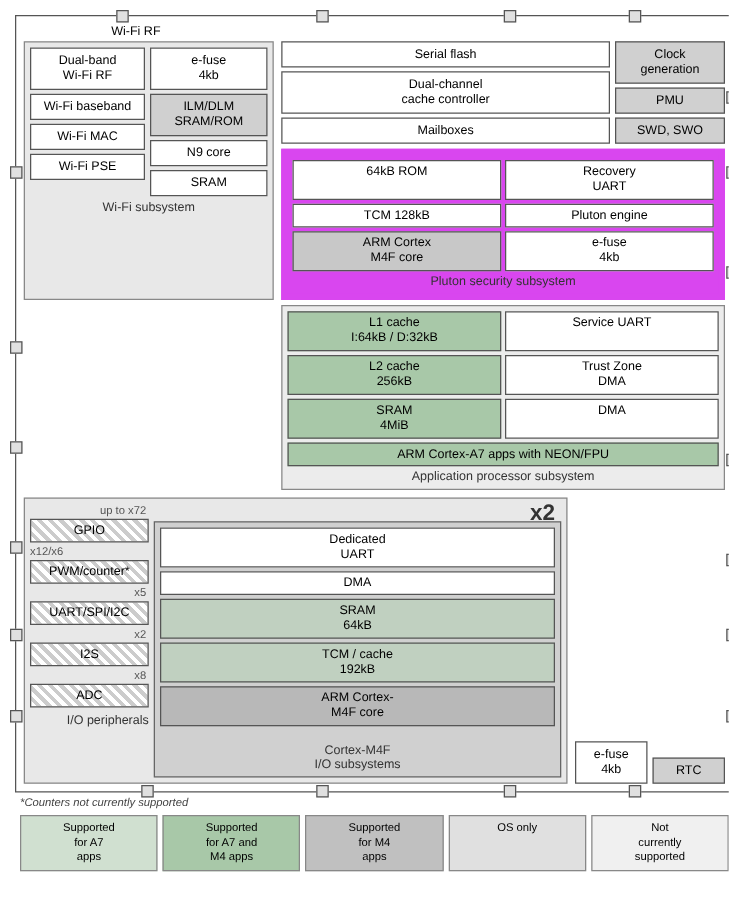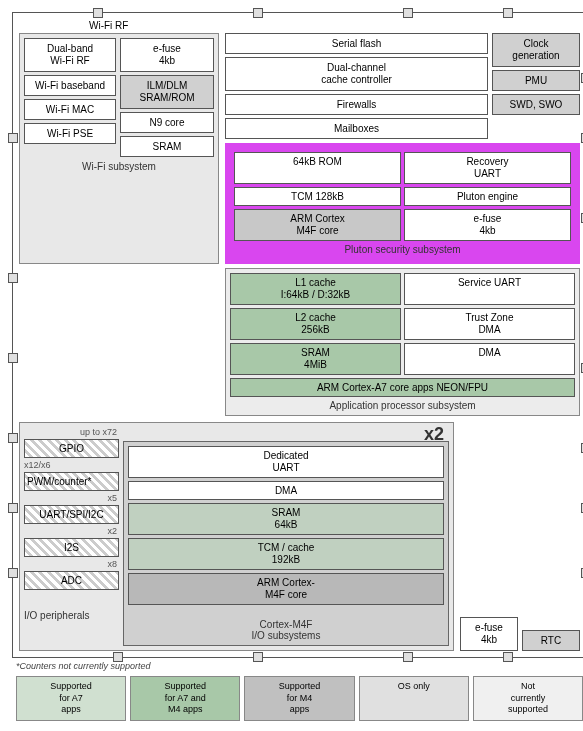--- a/index.html
+++ b/index.html
@@ -96,23 +96,20 @@
         <div style="display:flex; gap:4px;">
           <div style="flex:1; display:flex; flex-direction:column; gap:3px;">
             <div style="border:1px solid #555; background:#fff; text-align:center; padding:4px 2px; font-size:10px;">
               <span>Serial flash</span>
             </div>
             <div style="border:1px solid #555; background:#fff; text-align:center; padding:4px 2px; font-size:10px; line-height:1.2;">
               <span style="white-space:pre-line;">Dual-channel
 cache controller</span>
             </div>
             <div style="border:1px solid #555; background:#fff; text-align:center; padding:4px 2px; font-size:10px;">
-              <span>Firewalls</span>
-            </div>
-            <div style="border:1px solid #555; background:#fff; text-align:center; padding:4px 2px; font-size:10px;">
               <span>Mailboxes</span>
             </div>
           </div>
           <div style="width:88px; display:flex; flex-direction:column; gap:3px;">
             <div style="border:1px solid #555; background:#d0d0d0; text-align:center; padding:4px 2px; font-size:10px; line-height:1.2;">
               <span style="white-space:pre-line;">Clock
 generation</span>
             </div>
             <div style="border:1px solid #555; background:#d0d0d0; text-align:center; padding:4px 2px; font-size:10px;">
               <span>PMU</span>
@@ -174,21 +171,21 @@
 DMA</span>
           </div>
           <div style="border:1px solid #555; background:#a8c8a8; text-align:center; padding:3px 2px; font-size:10px; line-height:1.2;">
             <span style="white-space:pre-line;">SRAM
 4MiB</span>
           </div>
           <div style="border:1px solid #555; background:#fff; text-align:center; padding:3px 2px; font-size:10px;">
             <span>DMA</span>
           </div>
           <div style="border:1px solid #555; background:#a8c8a8; text-align:center; padding:3px 2px; font-size:10px; grid-column: 1 / -1;">
-            <span>ARM Cortex-A7 core apps NEON/FPU</span>
+            <span>ARM Cortex-A7 apps with NEON/FPU</span>
           </div>
         </div>
         <div style="text-align:center; font-size:10px; margin-top:3px; color:#333;">
           <span>Application processor subsystem</span>
         </div>
       </div>
     </div>
 
     <div style="display:flex; gap:6px;">
 
@@ -199,21 +196,21 @@
           <div style="font-size:9px; color:#555; text-align:right; padding-right:2px;">
             <span>up to x72</span>
           </div>
           <div style="border:1px solid #555; background:repeating-linear-gradient(45deg,#fff,#fff 3px,#ccc 3px,#ccc 6px); text-align:center; padding:3px 2px; font-size:10px;">
             <span>GPIO</span>
           </div>
 
           <div style="font-size:9px; color:#555; text-align:left; padding-right:2px;">
             <span>x12/x6</span>
           </div>
-          <div style="border:1px solid #555; background:repeating-linear-gradient(45deg,#fff,#fff 3px,#ccc 3px,#ccc 6px); padding:3px 2px; font-size:10px;">
+          <div style="border:1px solid #555; background:repeating-linear-gradient(45deg,#fff,#fff 3px,#ccc 3px,#ccc 6px); text-align:center; padding:3px 2px; font-size:10px;">
             <span>PWM/counter*</span>
           </div>
 
           <div style="font-size:9px; color:#555; text-align:right; padding-right:2px;">
             <span>x5</span>
           </div>
           <div style="border:1px solid #555; background:repeating-linear-gradient(45deg,#fff,#fff 3px,#ccc 3px,#ccc 6px); text-align:center; padding:3px 2px; font-size:10px;">
             <span>UART/SPI/I2C</span>
           </div>
 
@@ -223,21 +220,21 @@
           <div style="border:1px solid #555; background:repeating-linear-gradient(45deg,#fff,#fff 3px,#ccc 3px,#ccc 6px); text-align:center; padding:3px 2px; font-size:10px;">
             <span>I2S</span>
           </div>
 
           <div style="font-size:9px; color:#555; text-align:right; padding-right:2px;">
             <span>x8</span>
           </div>
           <div style="border:1px solid #555; background:repeating-linear-gradient(45deg,#fff,#fff 3px,#ccc 3px,#ccc 6px); text-align:center; padding:3px 2px; font-size:10px;">
             <span>ADC</span>
           </div>
-          <div style="text-align:left; font-size:10px; margin-top:18px; color:#333;">
+          <div style="text-align:right; font-size:10px; margin-top:3px; color:#333;">
             <span>I/O peripherals</span>
           </div>
         </div>
 
         <div style="border:1px solid #666; background:#d0d0d0; padding:4px; flex:1; position:relative; margin-top:14px;">
           <div style="position:absolute; top:-18px; right:4px; font-size:18px; font-weight:bold; color:#333;">
             <span>x2</span>
           </div>
           <div style="display:flex; flex-direction:column; gap:3px;">
             <div style="border:1px solid #555; background:#fff; text-align:center; padding:3px 2px; font-size:10px; line-height:1.2;">

